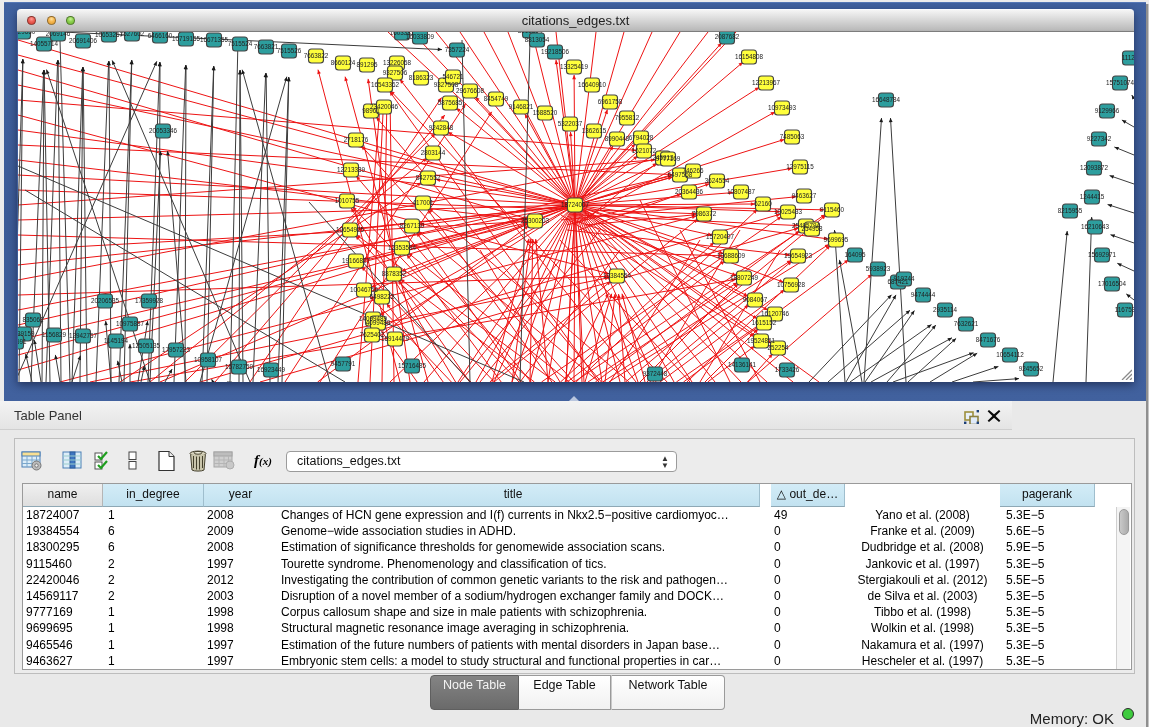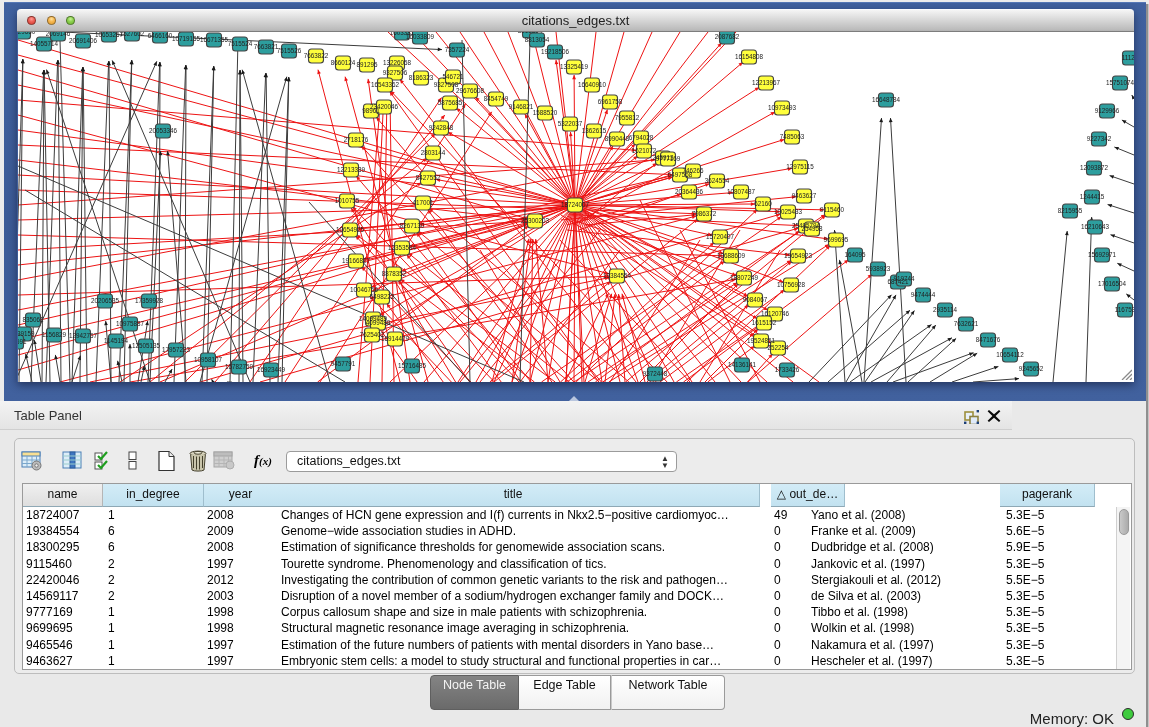--- a/index.html
+++ b/index.html
@@ -15,34 +15,34 @@
 #b1{left:10px;background:radial-gradient(circle at 50% 30%,#ff9d96,#ec6057 45%,#d63e32)}
 #b2{left:29.5px;background:radial-gradient(circle at 50% 30%,#ffe3a0,#f6b64e 45%,#e09f31)}
 #b3{left:49px;background:radial-gradient(circle at 50% 30%,#c6f397,#8cd04e 45%,#6fb833)}
 #grip{right:2px;bottom:2px;width:13px;height:13px}
 
 #tpanel{left:0;top:401px;width:1149px;height:326px;background:#e9e9e9}
 #tphead{left:0;top:0;width:1012px;height:29px;background:linear-gradient(#f3f3f3,#e4e4e4);border-bottom:1px solid #cfcfcf}
 #tphead .t{position:absolute;left:14px;top:7px;font-size:13px;color:#333}
 #floatico{position:absolute;right:33px;top:8px}
 #closex{position:absolute;right:11px;top:8px}
-#inner{left:14px;top:37px;width:1121px;height:236px;background:#ececec;border:1px solid #bdbdbd;border-radius:5px}
+#inner{left:14px;top:37px;width:1121px;height:236px;background:#ececec;border:1px solid #bdbdbd;border-radius:0}
 
 #tbar{left:0;top:0;width:100%;height:45px}
 .ico{position:absolute;top:11px}
 #combo{position:absolute;left:271px;top:12px;width:391px;height:21px;background:#fff;border:1px solid #9b9b9b;border-radius:4px;font-size:12.5px;color:#111;padding:2px 0 0 10px}
 #combo .ar{position:absolute;right:7px;top:3px;font-size:8px;color:#333;line-height:7px;text-align:center}
 
 #tbl{position:absolute;left:7px;top:44px;width:1110px;height:187px;background:#fff;border:1px solid #9a9a9a}
 .th{position:absolute;top:0;height:23px;background:linear-gradient(#d3ecf7,#c2e2f0);border-right:1px solid #9fbecd;border-bottom:1px solid #8ea8b5;text-align:center;font-size:12px;color:#111;padding-top:3px}
 .th.gray{background:linear-gradient(#f0f0f0,#dedede);border-right:1px solid #b5b5b5}
 .tr{position:relative;width:1083px;height:16.2px;font-size:12px;color:#000;white-space:nowrap}
 .tr div{position:absolute;top:1px;overflow:hidden}
 .c0{left:3px;width:78px}.c1{left:85px;width:92px}.c2{left:184px;width:68px}
-.c3{left:258px;width:486px}.c4{left:751px;width:68px}.c5{left:788px;width:155px;}
+.c3{left:258px;width:486px}.c4{left:751px;width:68px}.c5{left:822px;width:155px;text-align:center}
 .c6{left:983px;width:88px}
 #vsb{position:absolute;right:1px;top:23px;width:14px;height:162px;background:#f4f4f4;border-left:1px solid #d0d0d0}
 #vsb .thumb{position:absolute;left:1.5px;top:2px;width:10px;height:26px;background:linear-gradient(90deg,#c9c9c9,#ababab);border:1px solid #999;border-radius:5px}
 
 #tabs{left:430px;top:274px;height:19px}
 .tab{position:absolute;top:0;height:35px;border:1px solid #9a9a9a;font-size:12.5px;text-align:center;padding-top:2px;background:linear-gradient(#fff,#f1f1f1);color:#111}
 #tab1{left:0;width:89px;border-radius:4px 0 0 4px;background:linear-gradient(#848484,#6a6a6a);color:#f4f4f4;border-color:#5f5f5f}
 #tab2{left:89px;width:92px;border-left:none}
 #tab3{left:181px;width:114px;border-left:1px solid #c9c9c9;border-radius:0 4px 4px 0}
 #status{left:0;top:299px;width:1143px;height:27px;font-size:15px;color:#222}
@@ -975,21 +975,21 @@
             <div class="c2">1998</div>
             <div class="c3">Structural magnetic resonance image averaging in schizophrenia.</div>
             <div class="c4">0</div>
             <div class="c5">Wolkin et al. (1998)</div>
             <div class="c6">5.3E−5</div>
           </div>
 <div class="tr">
             <div class="c0">9465546</div>
             <div class="c1">1</div>
             <div class="c2">1997</div>
-            <div class="c3">Estimation of the future numbers of patients with mental disorders in Yano base…</div>
+            <div class="c3">Estimation of the future numbers of patients with mental disorders in Japan base…</div>
             <div class="c4">0</div>
             <div class="c5">Nakamura et al. (1997)</div>
             <div class="c6">5.3E−5</div>
           </div>
 <div class="tr">
             <div class="c0">9463627</div>
             <div class="c1">1</div>
             <div class="c2">1997</div>
             <div class="c3">Embryonic stem cells: a model to study structural and functional properties in car…</div>
             <div class="c4">0</div>

